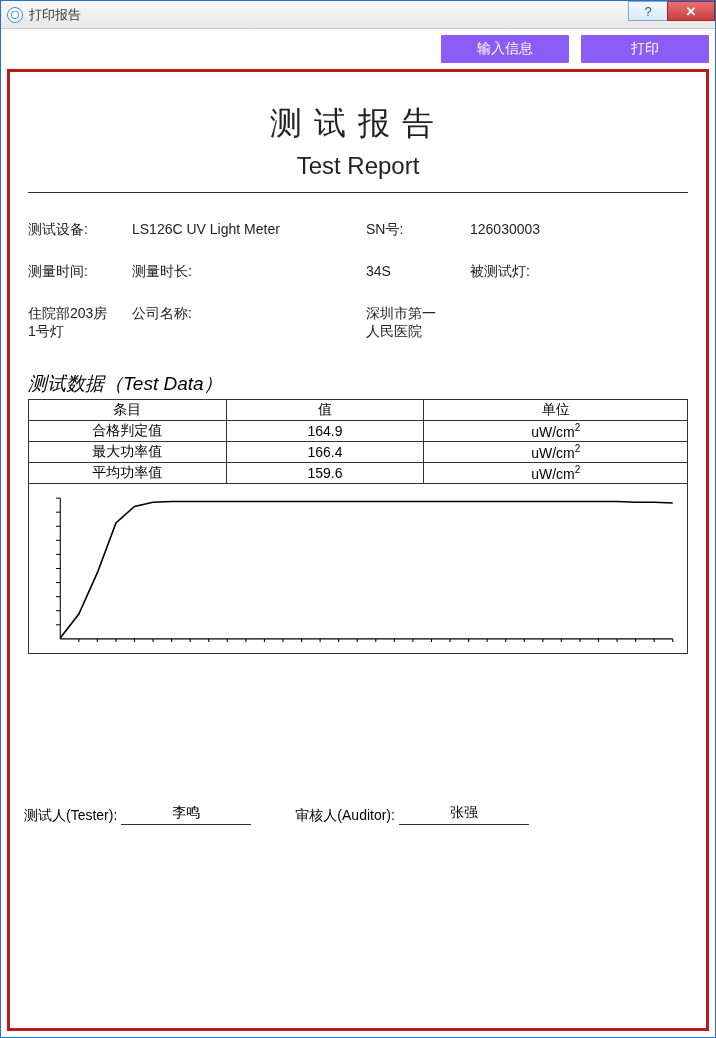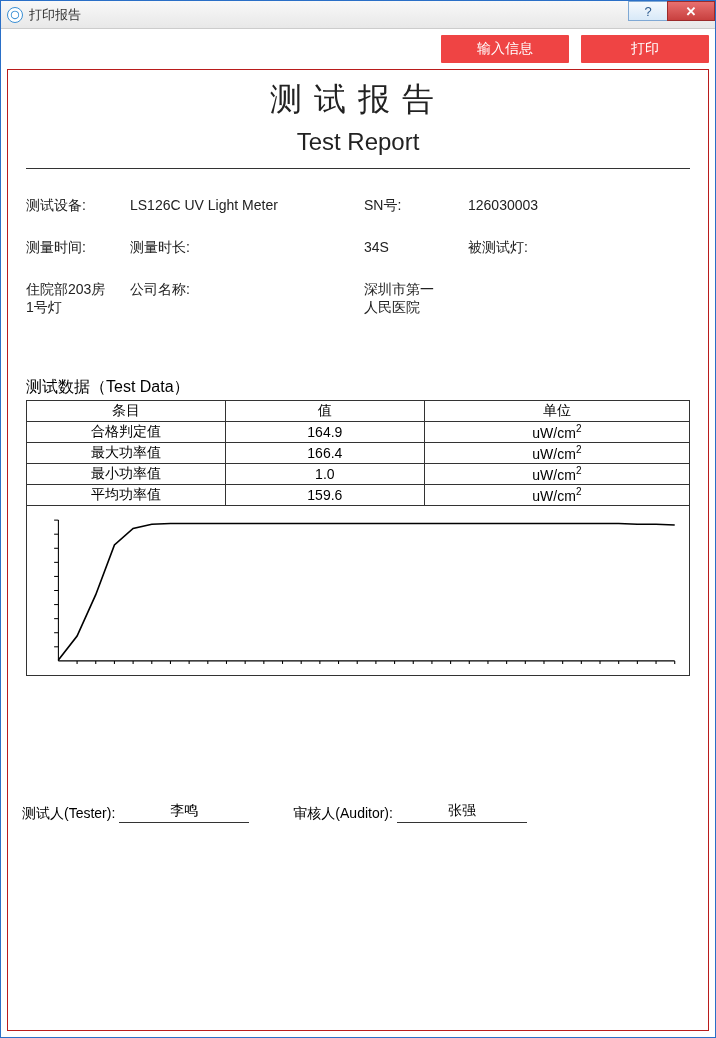--- a/index.html
+++ b/index.html
@@ -58,32 +58,32 @@
     .content-wrap {
       padding: 6px;
       height: calc(100% - 28px);
     }
     .toolbar {
       display: flex; justify-content: flex-end; gap: 12px;
       margin-bottom: 6px;
     }
     .tb-btn {
       width: 128px; height: 28px;
-      background: #ef4444;
+      background: #8b5cf6;
       color: #fff;
       border: none;
       font-size: 14px;
       font-family: inherit;
       cursor: pointer;
       border-radius: 1px;
     }
     .report {
-      border: 1px solid #b91c1c;
+      border: 3px solid #b91c1c;
       height: calc(100% - 34px);
-      padding: 4px 18px;
+      padding: 26px 18px;
       position: relative;
     }
     .r-title-cn {
       text-align: center;
       font-size: 32px;
       letter-spacing: 12px;
       margin-top: 4px;
       color: #222;
     }
     .r-title-en {
@@ -103,22 +103,23 @@
       row-gap: 20px;
       column-gap: 16px;
       margin-top: 28px;
       font-size: 14px;
       color: #222;
       gap: 24px;
     }
     .meta-label {}
     .meta-val {}
     .section-label {
-      margin-top: 60px;
-      font-size: 16px;
+      margin-top: 30px;
+      font-size: 19px;
+      font-style: italic;
     }
     table.data-tbl {
       width: 100%;
       border-collapse: collapse;
       margin-top: 2px;
       font-size: 14px;
     }
     table.data-tbl th, table.data-tbl td {
       border: 1px solid #333;
       text-align: center;
@@ -206,25 +207,20 @@
         </thead>
         <tbody id="tbl-body">
             <tr>
               <td>合格判定值</td>
               <td>164.9</td>
               <td>uW/cm<span class="unit-sup">2</span></td>
             </tr>
             <tr>
               <td>最大功率值</td>
               <td>166.4</td>
-              <td>uW/cm<span class="unit-sup">2</span></td>
-            </tr>
-            <tr>
-              <td>最小功率值</td>
-              <td>1.0</td>
               <td>uW/cm<span class="unit-sup">2</span></td>
             </tr>
             <tr>
               <td>平均功率值</td>
               <td>159.6</td>
               <td>uW/cm<span class="unit-sup">2</span></td>
             </tr>
           </tbody>
       </table>
 

